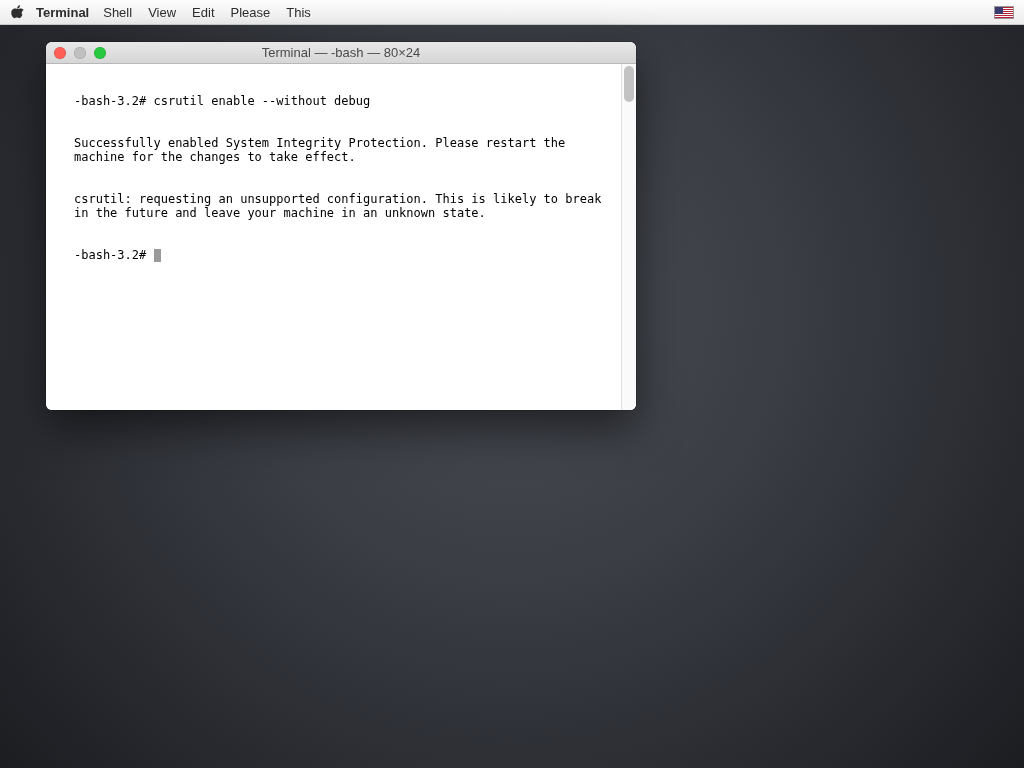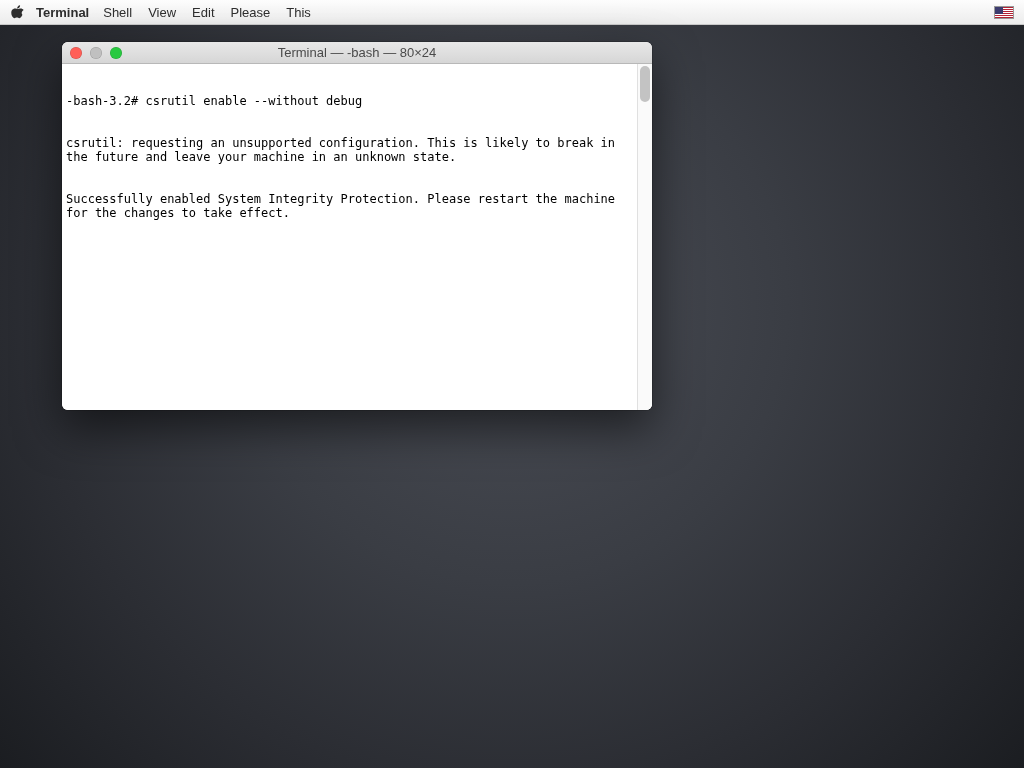--- a/index.html
+++ b/index.html
@@ -28,21 +28,21 @@
       to bottom,
       #b22234 0, #b22234 1px,
       #ffffff 1px, #ffffff 2px
     );
   }
   .flag .canton { position:absolute; top:0; left:0; width:8px; height:7px; background:#3c3b6e; }
 
   
   .window {
     position: absolute;
-    left: 62px; top: 42px;
+    left: 46px; top: 42px;
     width: 590px; height: 368px;
     background: #ffffff;
     border-radius: 6px;
     box-shadow: 0 18px 45px rgba(0,0,0,0.55), 0 0 0 1px rgba(0,0,0,0.15);
     overflow: hidden;
   }
   .titlebar {
     height: 22px;
     background: linear-gradient(#e8e8e8, #d6d6d6);
     border-bottom: 1px solid #b8b8b8;
@@ -67,21 +67,21 @@
   .termtext {
     flex:1;
     padding: 2px 4px;
     font-family: Menlo, "Andale Mono", Consolas, monospace;
     font-size: 12px;
     line-height: 14px;
     color:#000;
     white-space: pre-wrap;
     word-break: break-word;
   }
-  .termtext .line { display:block; }
+  .termtext .line { display:block;margin-left:24px; }
   .cursor {
     display:inline-block;
     width:7px; height:13px;
     background:#9a9a9a;
     vertical-align: text-bottom;
     margin-left:1px;
   }
   .scrolltrack {
     width:15px;
     background:#fafafa;
@@ -122,20 +122,21 @@
     <div class="traffic">
       <div class="tl close"></div>
       <div class="tl min"></div>
       <div class="tl zoom"></div>
     </div>
     <div class="title">Terminal — -bash — 80×24</div>
   </div>
   <div class="termbody">
     <div class="termtext">
       <span class="line">-bash-3.2# csrutil enable --without debug</span>
+      <span class="line">Successfully enabled System Integrity Protection. Please restart the machine for the changes to take effect.</span>
       <span class="line">csrutil: requesting an unsupported configuration. This is likely to break in the future and leave your machine in an unknown state.</span>
-      <span class="line">Successfully enabled System Integrity Protection. Please restart the machine for the changes to take effect.</span>
+      <span class="line"><span>-bash-3.2# </span><span class="cursor"></span></span>
     </div>
     <div class="scrolltrack">
       <div class="scrollthumb"></div>
     </div>
   </div>
 </div>
 
 </body></html>

